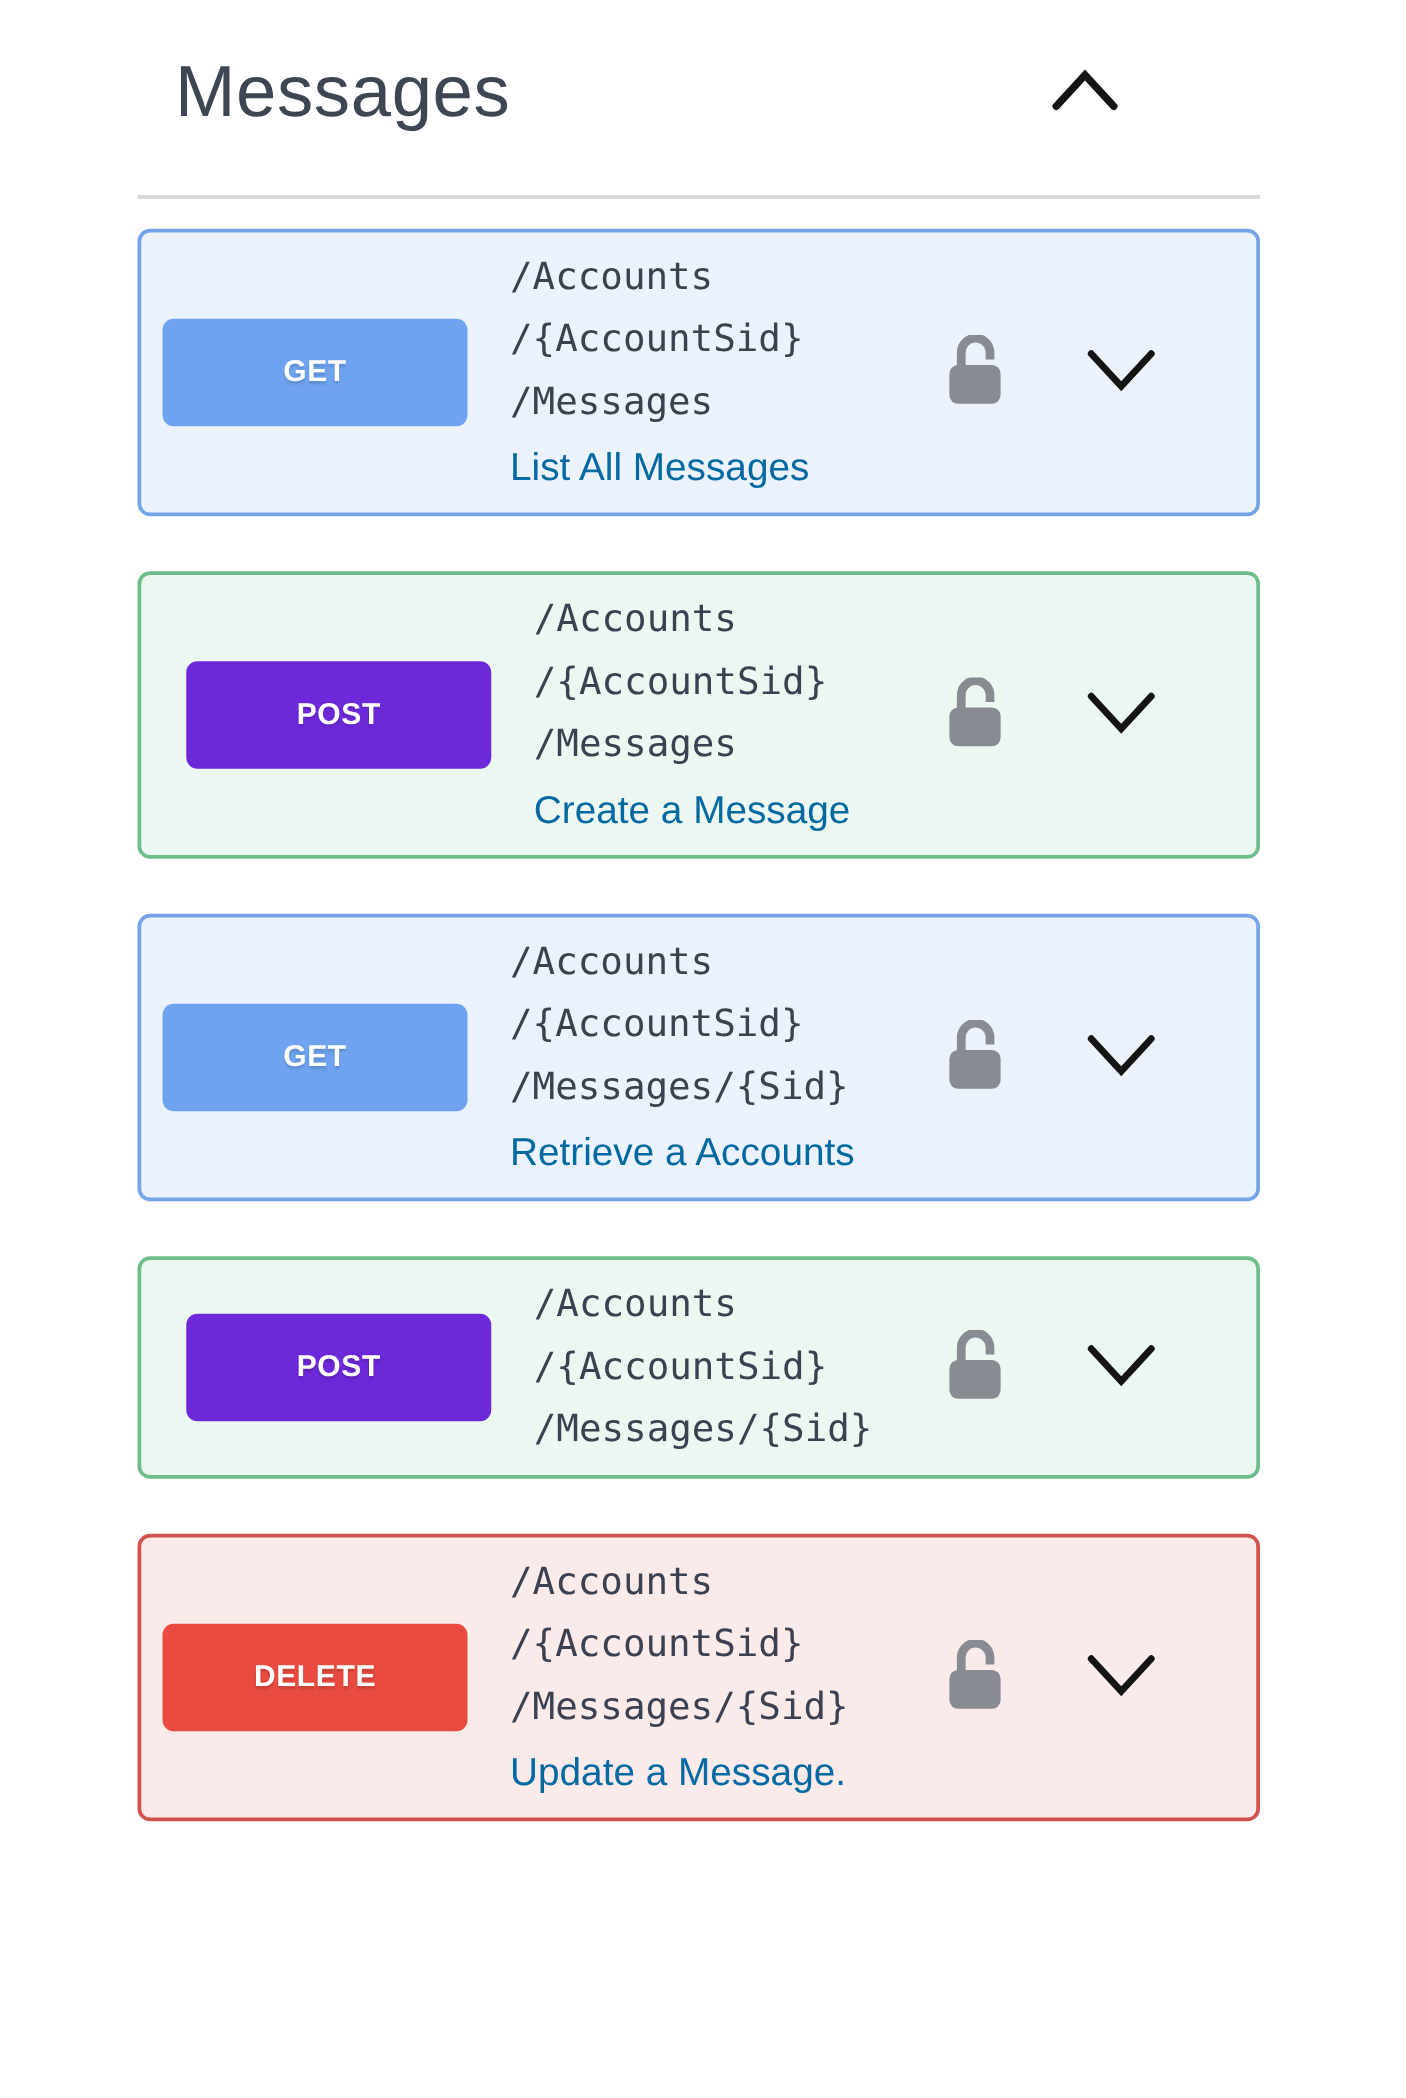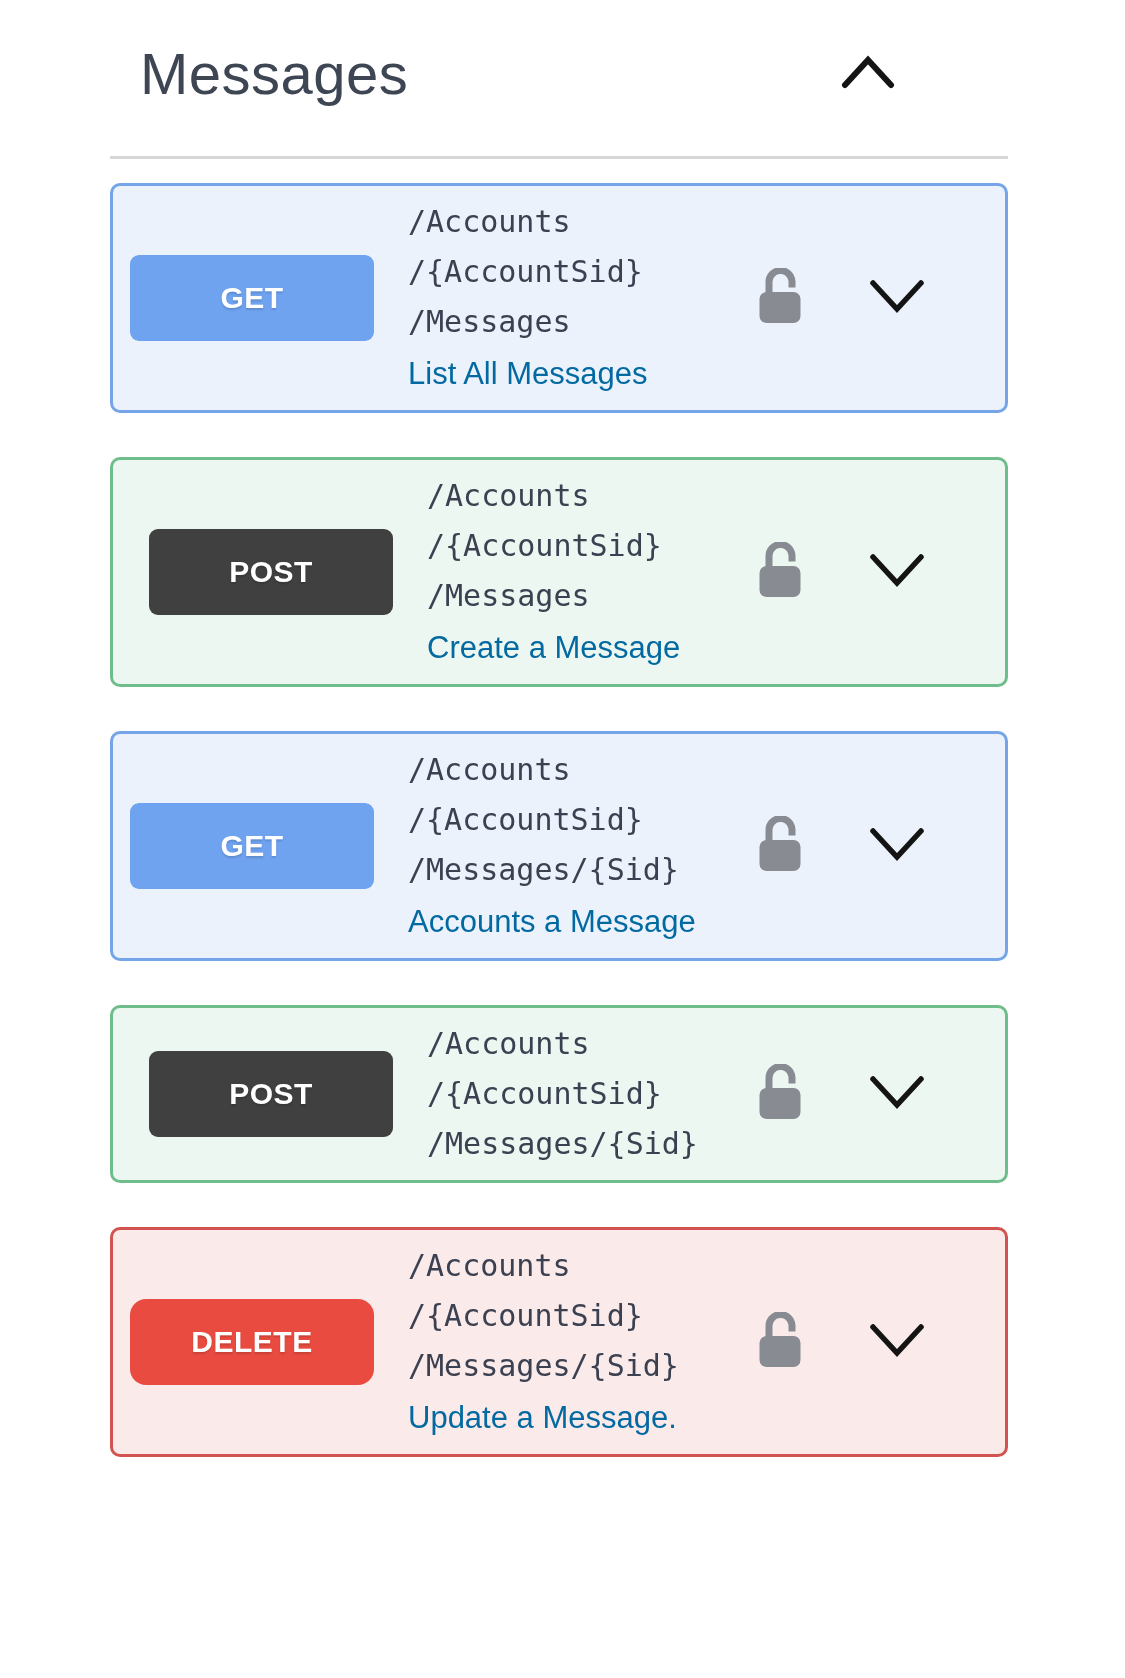--- a/index.html
+++ b/index.html
@@ -69,28 +69,28 @@
   .op-badge {
     flex: none;
     width: 244px;
     height: 86px;
     margin-left: 17px;
     border-radius: 9px;
     display: flex;
     align-items: center;
     justify-content: center;
     color: #ffffff;
-    font-size: 30px;
+    font-size: 24px;
     font-weight: bold;
     letter-spacing: 0.5px;
     text-shadow: 0 2px 2px rgba(0,0,0,0.14);
   }
   .op--get    .op-badge { background: #6fa3f0; }
-  .op--post   .op-badge { background: #404040; margin-left: 36px; }
-  .op--delete .op-badge { background: #e94b40; border-radius: 16px; }
+  .op--post   .op-badge { background: #6d28d9; margin-left: 36px; }
+  .op--delete .op-badge { background: #e94b40; }
 
   .op-info { flex: 1; min-width: 0; margin-left: 34px; }
 
   .op-path {
     font-family: "DejaVu Sans Mono", "Liberation Mono", monospace;
     font-weight: normal;
     font-size: 30px;
     line-height: 50px;
     color: #3b4151;
     word-break: break-all;
@@ -205,21 +205,21 @@
     </section>
 
     <section class="op op--get">
       <div class="op-badge">GET</div>
       <div class="op-info">
         <div class="op-path">
           <div>/Accounts</div>
           <div>/{AccountSid}</div>
           <div>/Messages/{Sid}</div>
         </div>
-        <div class="op-summary">Accounts a Message</div>
+        <div class="op-summary">Retrieve a Accounts</div>
       </div>
       <div class="op-actions">
         <button class="lock-btn">
           <span>
             <svg width="45" height="56" viewBox="0 0 45 56">
               <path d="M11 26 V14 a11.5 11.5 0 0 1 22.6 -3 l0.4 2.5 v6" fill="none" stroke="#888c92" stroke-width="7"></path>
               <rect x="1.5" y="24" width="41" height="31" rx="7" fill="#888c92"></rect>
             </svg>
           </span>
         </button>

